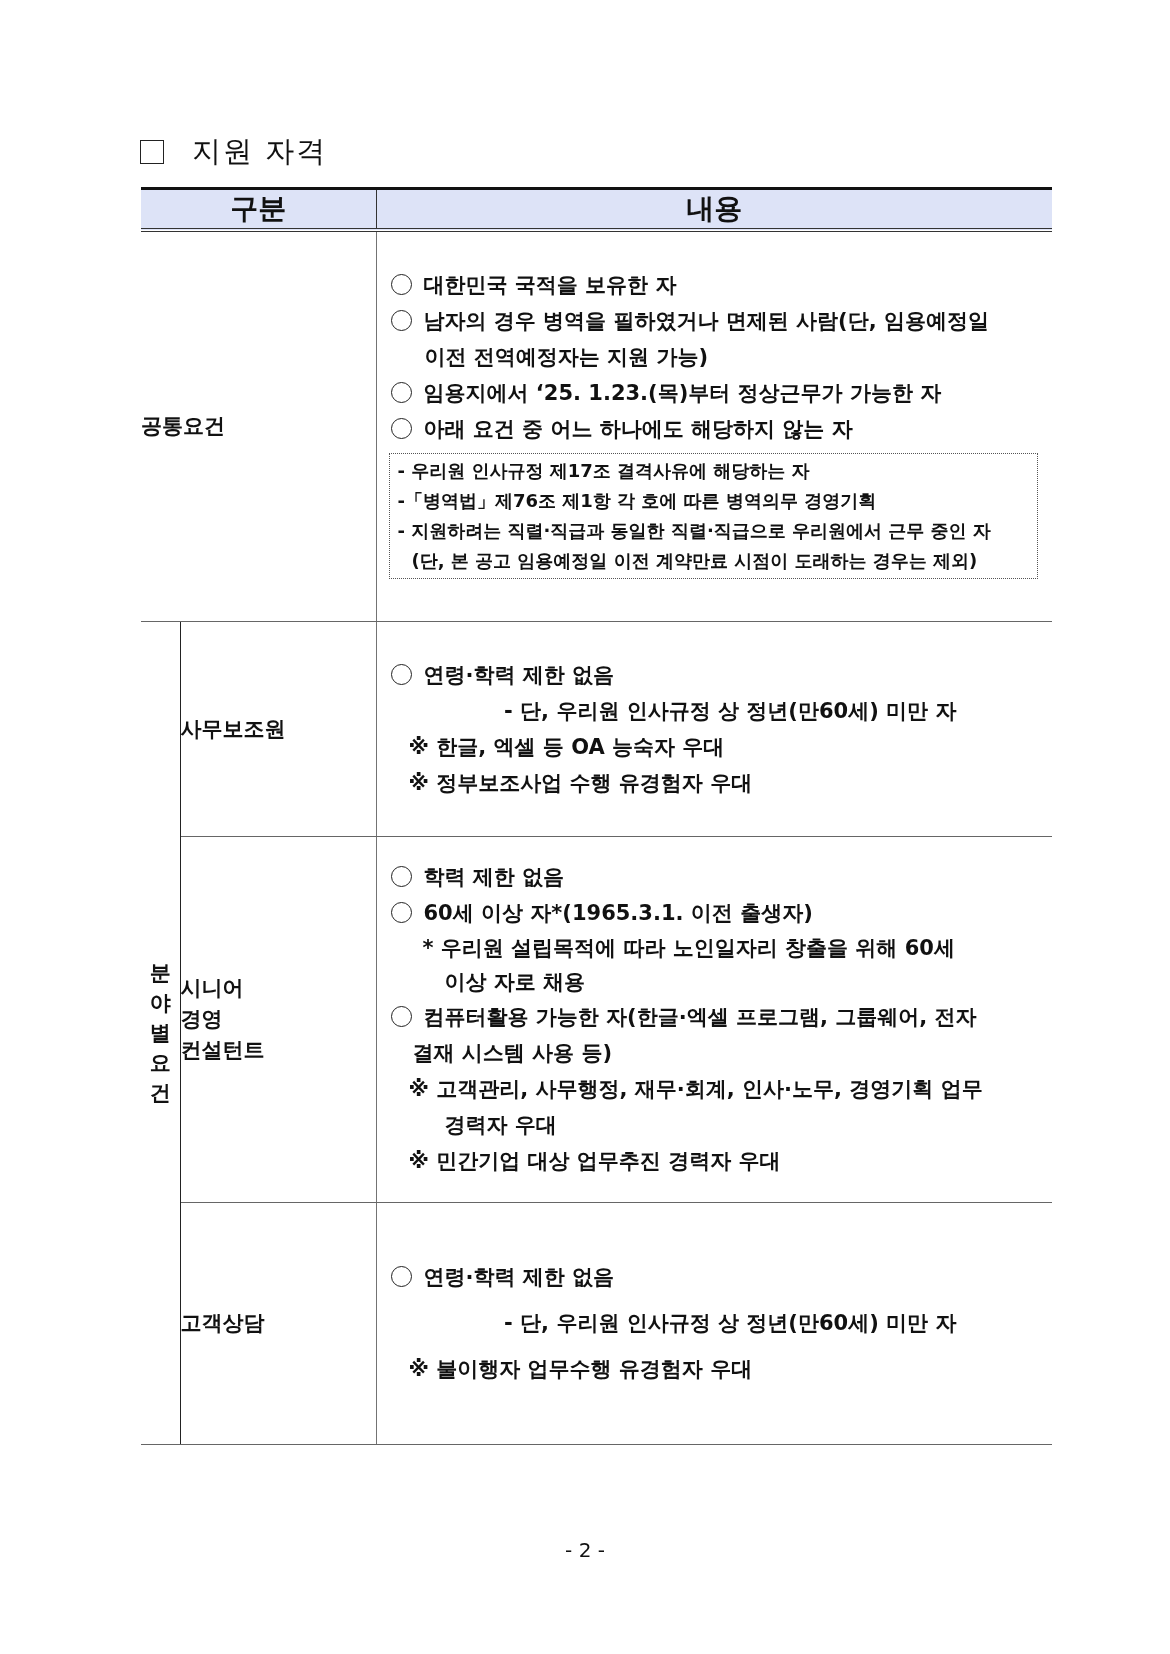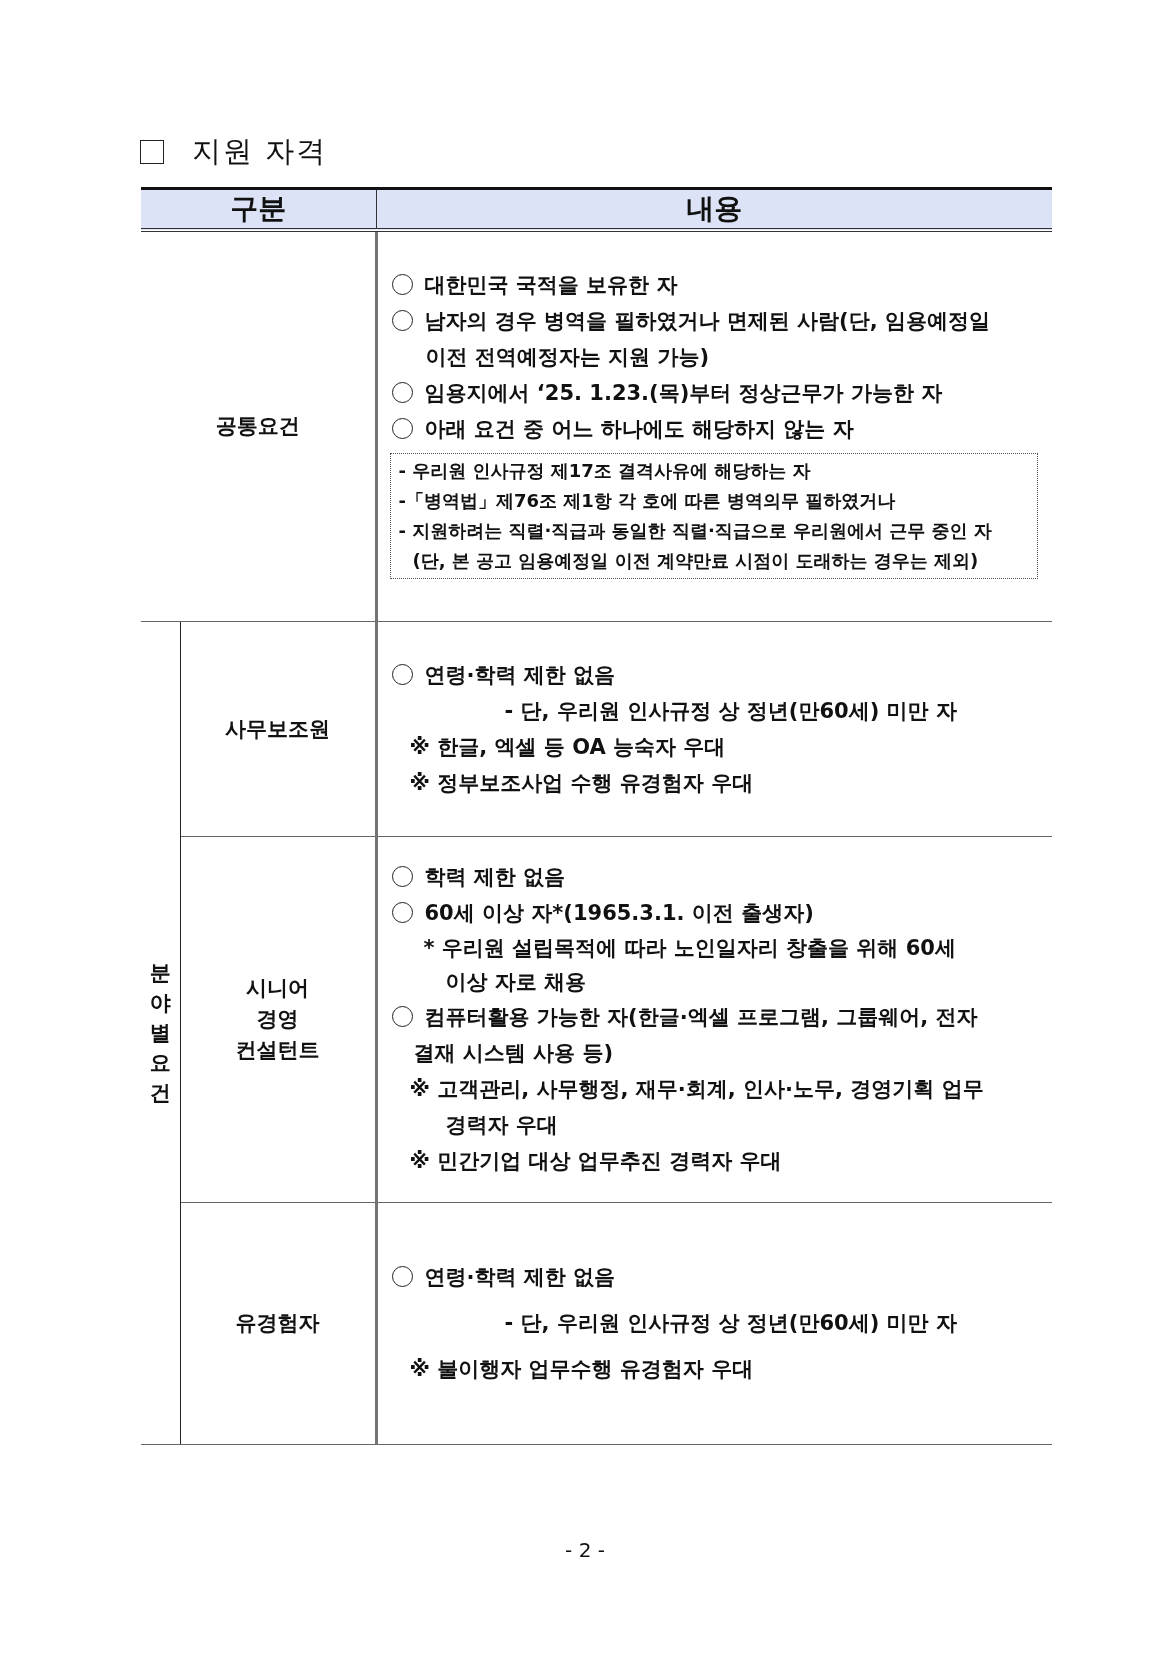--- a/index.html
+++ b/index.html
@@ -3,21 +3,21 @@
 <meta charset="utf-8">
 <style>
   html, body { margin:0; padding:0; background:#ffffff; }
   body { width:1170px; height:1654px; position:relative; font-family:"DejaVu Sans","Liberation Sans",sans-serif; color:#111; }
   .title { position:absolute; left:140px; top:132px; font-size:29px; letter-spacing:2px; display:flex; align-items:center;gap:12px; }
   .title .box { display:inline-block; width:22px; height:22px; border:1.5px solid #222; margin-right:16px; }
   table.main { position:absolute; left:141px; top:187px; width:911px; border-collapse:collapse; table-layout:fixed; font-size:21px; }
   table.main th { background:#dde3f7; font-weight:bold; font-size:28px; height:27px; padding:0; border-top:3px solid #111; border-bottom:4px double #333; }
   table.main th.c1 { border-right:1px solid #333; }
   td { vertical-align:middle; padding:0;font-weight:bold; }
-  td.label { text-align:center; border-right:3px solid #737373; }
+  td.label { text-align:left; border-right:1px solid #737373; }
   td.content { padding-left:14px; }
   tr.row td { border-bottom:1.5px solid #666; }
   td.group { border-right:1px solid #222; text-align:center; }
   .vert { display:inline-flex; flex-direction:column; line-height:30px; font-size:21px; }
   .line { line-height:36px; white-space:nowrap; }
   .ind1 { padding-left:34px; }
   .ind-dash { padding-left:18px;text-align:center; }
   .ind-note { padding-left:18px; }
   .ind-star-cont { padding-left:54px; }
   .bullet { display:inline-block; width:19px; height:19px; border:1.5px solid #222; border-radius:50%; margin-right:12px; vertical-align:-3px; }
@@ -49,21 +49,21 @@
     <tr class="row" style="height:391px">
       <td class="label" colspan="2">공통요건</td>
       <td class="content">
         <div class="line"><span class="bullet"></span><span>대한민국 국적을 보유한 자</span></div>
         <div class="line"><span class="bullet"></span><span>남자의 경우 병역을 필하였거나 면제된 사람(단, 임용예정일</span></div>
         <div class="line ind1"><span>이전 전역예정자는 지원 가능)</span></div>
         <div class="line"><span class="bullet"></span><span>임용지에서 ‘25. 1.23.(목)부터 정상근무가 가능한 자</span></div>
         <div class="line"><span class="bullet"></span><span>아래 요건 중 어느 하나에도 해당하지 않는 자</span></div>
         <div class="dotbox">
           <div class="l">- 우리원 인사규정 제17조 결격사유에 해당하는 자</div>
-          <div class="l">-「병역법」제76조 제1항 각 호에 따른 병역의무 필하였거나</div>
+          <div class="l">-「병역법」제76조 제1항 각 호에 따른 병역의무 경영기획</div>
           <div class="l">- 지원하려는 직렬·직급과 동일한 직렬·직급으로 우리원에서 근무 중인 자</div>
           <div class="l" style="padding-left:14px">  (단, 본 공고 임용예정일 이전 계약만료 시점이 도래하는 경우는 제외)</div>
         </div>
       </td>
     </tr>
 
     <tr class="row" style="height:215px">
       <td class="group" rowspan="3" style="border-bottom:1.5px solid #666">
         <span class="vert">
           <span>분</span>
@@ -95,21 +95,21 @@
         <div class="line ind-star-cont" style="line-height:34px">이상 자로 채용</div>
         <div class="line"><span class="bullet"></span><span>컴퓨터활용 가능한 자(한글·엑셀 프로그램, 그룹웨어, 전자</span></div>
         <div class="line" style="padding-left:22px">결재 시스템 사용 등)</div>
         <div class="line ind-note">※ 고객관리, 사무행정, 재무·회계, 인사·노무, 경영기획 업무</div>
         <div class="line ind-star-cont">경력자 우대</div>
         <div class="line ind-note">※ 민간기업 대상 업무추진 경력자 우대</div>
       </td>
     </tr>
 
     <tr class="row" style="height:242px">
-      <td class="label">유경험자</td>
+      <td class="label">고객상담</td>
       <td class="content">
         <div class="line" style="line-height:46px"><span class="bullet"></span><span>연령·학력 제한 없음</span></div>
         <div class="line ind-dash" style="line-height:46px">- 단, 우리원 인사규정 상 정년(만60세) 미만 자</div>
         <div class="line ind-note" style="line-height:46px">※ 불이행자 업무수행 유경험자 우대</div>
       </td>
     </tr>
   </tbody>
 </table>
 
 <div class="pageno">- 2 -</div>

